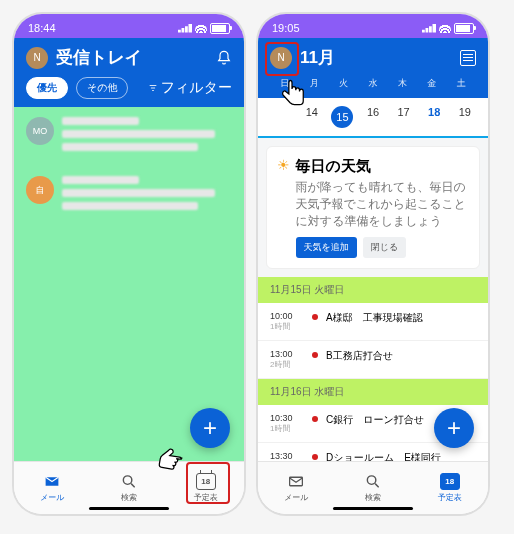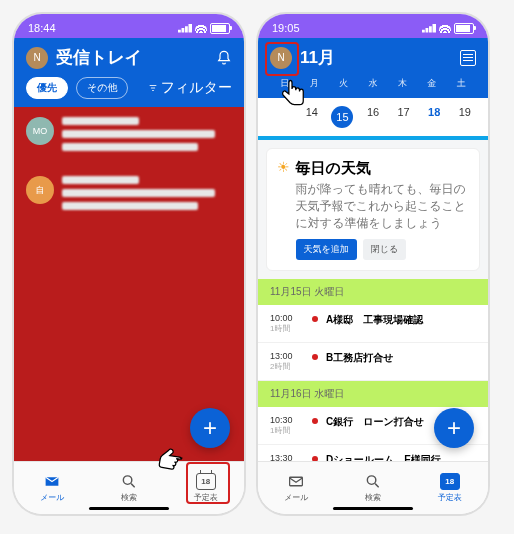--- a/index.html
+++ b/index.html
@@ -15,62 +15,62 @@
   .batt::before{content:"";position:absolute;left:1px;top:1px;bottom:1px;width:80%;background:currentColor}
   .hdr{background:#0b62d6;color:#fff;padding:8px 12px}
   .hr1{display:flex;align-items:center;gap:8px}
   .avatar{width:22px;height:22px;border-radius:50%;background:#b58b5a;color:#fff;display:flex;align-items:center;justify-content:center;font-size:10px}
   .title{font-size:17px;font-weight:600;flex:1}
   .bell{width:16px;height:16px}
   .hr2{display:flex;align-items:center;gap:8px;margin-top:8px}
   .pill{padding:3px 10px;border-radius:11px;border:1px solid rgba(255,255,255,.6);font-size:10px}
   .pill.active{background:#fff;color:#0b62d6;font-weight:600;border-color:#fff}
   .filter{margin-left:auto;display:flex;align-items:center;gap:3px;font-size:14px}
-  .list{flex:1;overflow:hidden;background:#b91c1c}
+  .list{flex:1;overflow:hidden;background:#86efac}
   .mail{display:flex;gap:8px;padding:10px 12px}
   .mav{width:28px;height:28px;border-radius:50%;display:flex;align-items:center;justify-content:center;color:#fff;font-size:9px;flex-shrink:0}
   .blur{flex:1}
   .bl{height:8px;background:#e7e7e7;border-radius:2px;margin-bottom:5px;filter:blur(1px)}
   .tabbar{height:52px;border-top:1px solid #e5e5e5;display:flex;background:#fafafa}
   .tab{flex:1;display:flex;flex-direction:column;align-items:center;justify-content:center;gap:2px;color:#555;font-size:8px}
   .tab.active{color:#0b62d6}
   .tab svg,.tab .calico{width:20px;height:17px}
   .calico{border:1.5px solid currentColor;border-radius:3px;display:flex;align-items:center;justify-content:center;font-size:8px;font-weight:600;position:relative;box-sizing:border-box}
   .calico::before{content:"";position:absolute;top:-4px;left:3px;right:3px;height:3px;border-left:1.5px solid currentColor;border-right:1.5px solid currentColor}
   .tab.active .calico{background:#0b62d6;color:#fff;border-color:#0b62d6}
   .fab{position:absolute;right:14px;bottom:66px;width:40px;height:40px;border-radius:50%;background:#0b62d6;color:#fff;display:flex;align-items:center;justify-content:center;font-size:24px;box-shadow:0 3px 8px rgba(0,0,0,.25)}
   .homebar{position:absolute;bottom:4px;left:50%;transform:translateX(-50%);width:80px;height:3px;background:#000;border-radius:2px}
   .hand{position:absolute;width:40px;height:40px;z-index:10}
   .hl{position:absolute;border:2px solid #d42020;border-radius:4px;z-index:5}
   .menuico{width:16px;height:16px;border:1.5px solid #fff;border-radius:2px;display:flex;flex-direction:column;justify-content:space-evenly;padding:2px;box-sizing:border-box}
   .menuico span{height:1.5px;background:#fff}
   
   .wk{display:flex;font-size:9px;color:rgba(255,255,255,.85);margin-top:8px}
   .wk span{flex:1;text-align:center}
-  .dates{display:flex;background:#fff;padding:8px 8px;border-bottom:4px solid #0ea5e9}
+  .dates{display:flex;background:#fff;padding:8px 8px;border-bottom:2px solid #0ea5e9}
   .dcell{flex:1;text-align:center;font-size:11px;color:#333;position:relative}
   .dcell.sel span{display:inline-flex;width:22px;height:22px;border-radius:50%;background:#0b62d6;color:#fff;align-items:center;justify-content:center}
   .dcell.today{color:#0b62d6;font-weight:600}
   .dcell.dim{color:#bbb}
   .cbody{flex:1;overflow:auto;background:#f5f6f7}
   .card{background:#fff;margin:8px;border-radius:6px;padding:10px;border:1px solid #eee}
   .wline{display:flex;gap:6px;align-items:flex-start}
   .sun{color:#f5a623;font-size:14px}
   .wtitle{font-weight:600;font-size:15px}
   .wdesc{color:#777;font-size:12px;margin-top:3px;line-height:1.4}
   .wbtns{display:flex;gap:6px;margin-top:8px}
   .wbtn{padding:4px 8px;border-radius:3px;font-size:9px}
   .wbtn.p{background:#0b62d6;color:#fff}
   .wbtn.s{background:#eef0f2;color:#555}
   .dayhdr{background:#bef264;padding:6px 12px;font-size:10px;color:#666}
   .evt{display:flex;gap:8px;padding:8px 12px;background:#fff;border-bottom:1px solid #f0f0f0;align-items:flex-start}
   .etime{width:34px;font-size:9px;color:#333}
   .edur{color:#aaa;font-size:8px}
   .edot{width:6px;height:6px;border-radius:50%;background:#d42020;margin-top:3px;flex-shrink:0}
-  .etitle{font-size:10px;font-weight:700;flex:1}
+  .etitle{font-size:10px;font-weight:400;flex:1}
   svg{display:block}
 </style>
 </head>
 <body>
 
 <div class="phone">
   <div class="status blue">
     <span>18:44</span>
     <span class="sicons">
         <span class="bars"></span>

